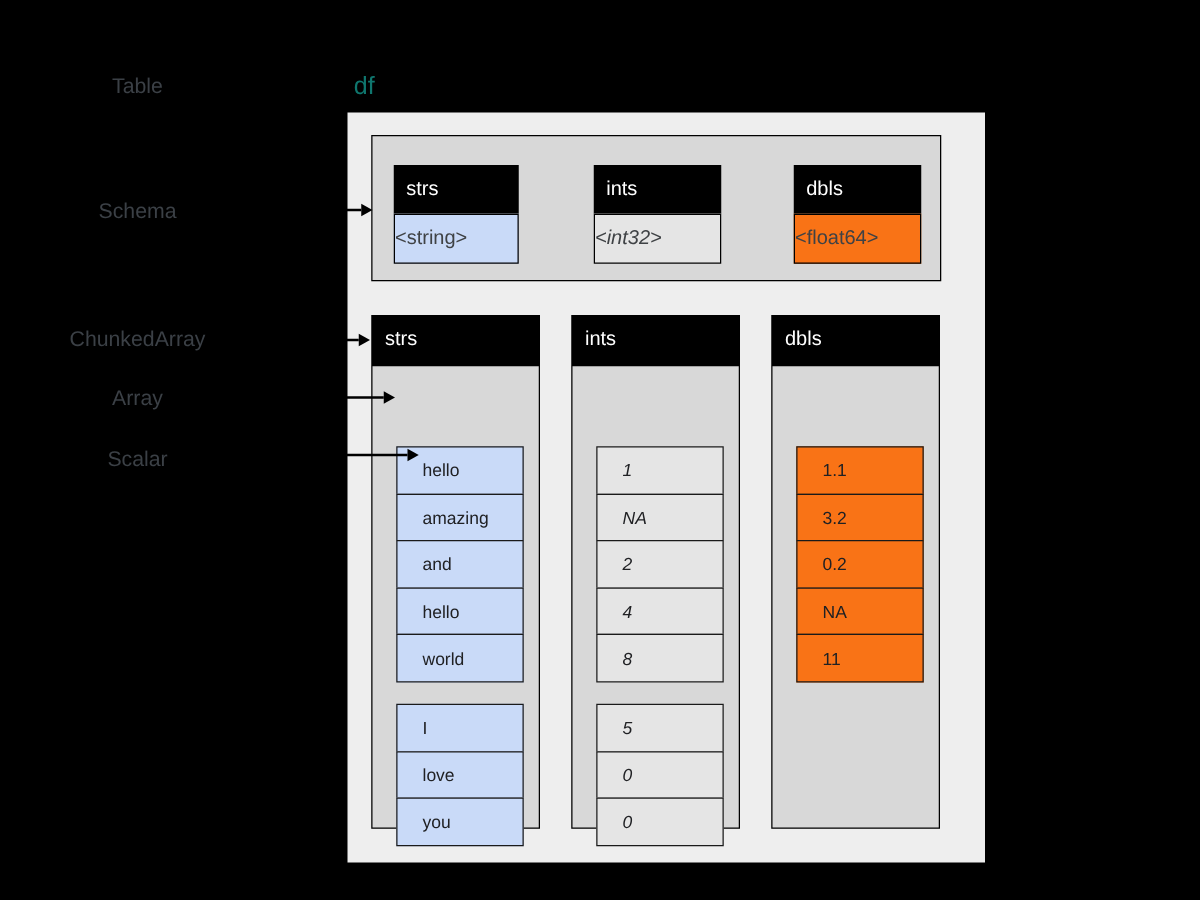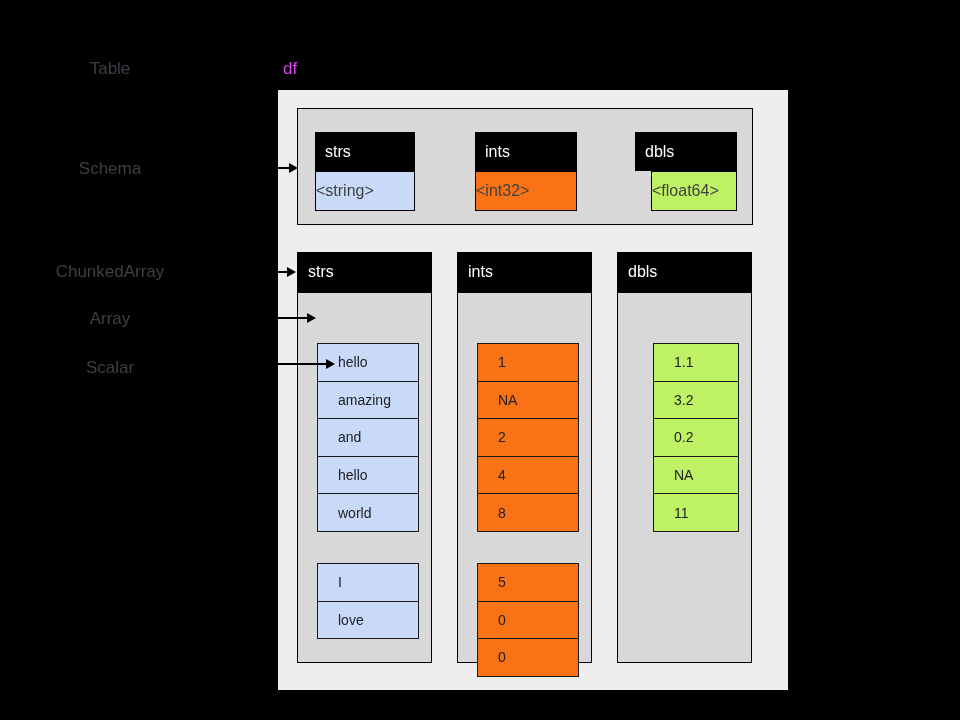--- a/index.html
+++ b/index.html
@@ -19,21 +19,21 @@
     white-space:nowrap;
   }
   .lbl-table{top:59px;}
   .lbl-schema{top:159px;}
   .lbl-chunked{top:262px;}
   .lbl-array{top:309px;}
   .lbl-scalar{top:358px;}
 
   .df-label{
     position:absolute;left:283px;top:59px;
-    font-size:17px;line-height:20px;color:#d946ef;
+    font-size:20px;line-height:20px;color:#0f766e;
   }
 
   
   .table-box{
     position:absolute;left:278px;top:90px;
     width:510px;height:600px;
     background:#eeeeee;
   }
 
   
@@ -69,31 +69,31 @@
     height:40px;background:#000;color:#fff;font-size:16px;
     display:flex;align-items:center;padding-left:11px;
     box-sizing:border-box;
   }
   .col-body{
     position:absolute;top:40px;left:0;right:0;bottom:0;
     background:#d8d8d8;border:1px solid #000;
     box-sizing:border-box;
   }
   .chunk{position:absolute;left:19px;width:102px;}
-  .chunk-1{top:50px;} .chunk-2{top:270px;}
+  .chunk-1{top:64px;} .chunk-2{top:270px;}
   .cell{
     height:38.6px;border:1px solid #1a1a1a;margin-top:-1px;
     box-sizing:border-box;
     font-size:14px;color:#202124;
     display:flex;align-items:center;padding-left:20px;
   }
   .chunk .cell:first-child{margin-top:0;}
   .c-blue{background:#c9daf8;}
-  .c-yellow{background:#f97316;}
-  .c-pink{background:#bef264;margin-left:16px;}
+  .c-yellow{background:#e5e5e5;font-style:italic;}
+  .c-pink{background:#f97316;}
 
   
   .arrow{position:absolute;height:2px;background:#000;}
   .arrow::after{
     content:'';position:absolute;right:-9px;top:-4px;
     border-left:9px solid #000;
     border-top:5px solid transparent;border-bottom:5px solid transparent;
   }
   .ar-schema {left:232px;top:167px;width:57px;}
   .ar-chunked{left:232px;top:271px;width:55px;}
@@ -136,20 +136,21 @@
       <div class="chunk chunk-1">
         <div class="cell c-blue">hello</div>
         <div class="cell c-blue">amazing</div>
         <div class="cell c-blue">and</div>
         <div class="cell c-blue">hello</div>
         <div class="cell c-blue">world</div>
       </div>
       <div class="chunk chunk-2">
         <div class="cell c-blue">I</div>
         <div class="cell c-blue">love</div>
+        <div class="cell c-blue">you</div>
       </div>
     </div>
   </div>
 
   <div class="column col-ints">
     <div class="col-header">ints</div>
     <div class="col-body">
       <div class="chunk chunk-1">
         <div class="cell c-yellow">1</div>
         <div class="cell c-yellow">NA</div>

